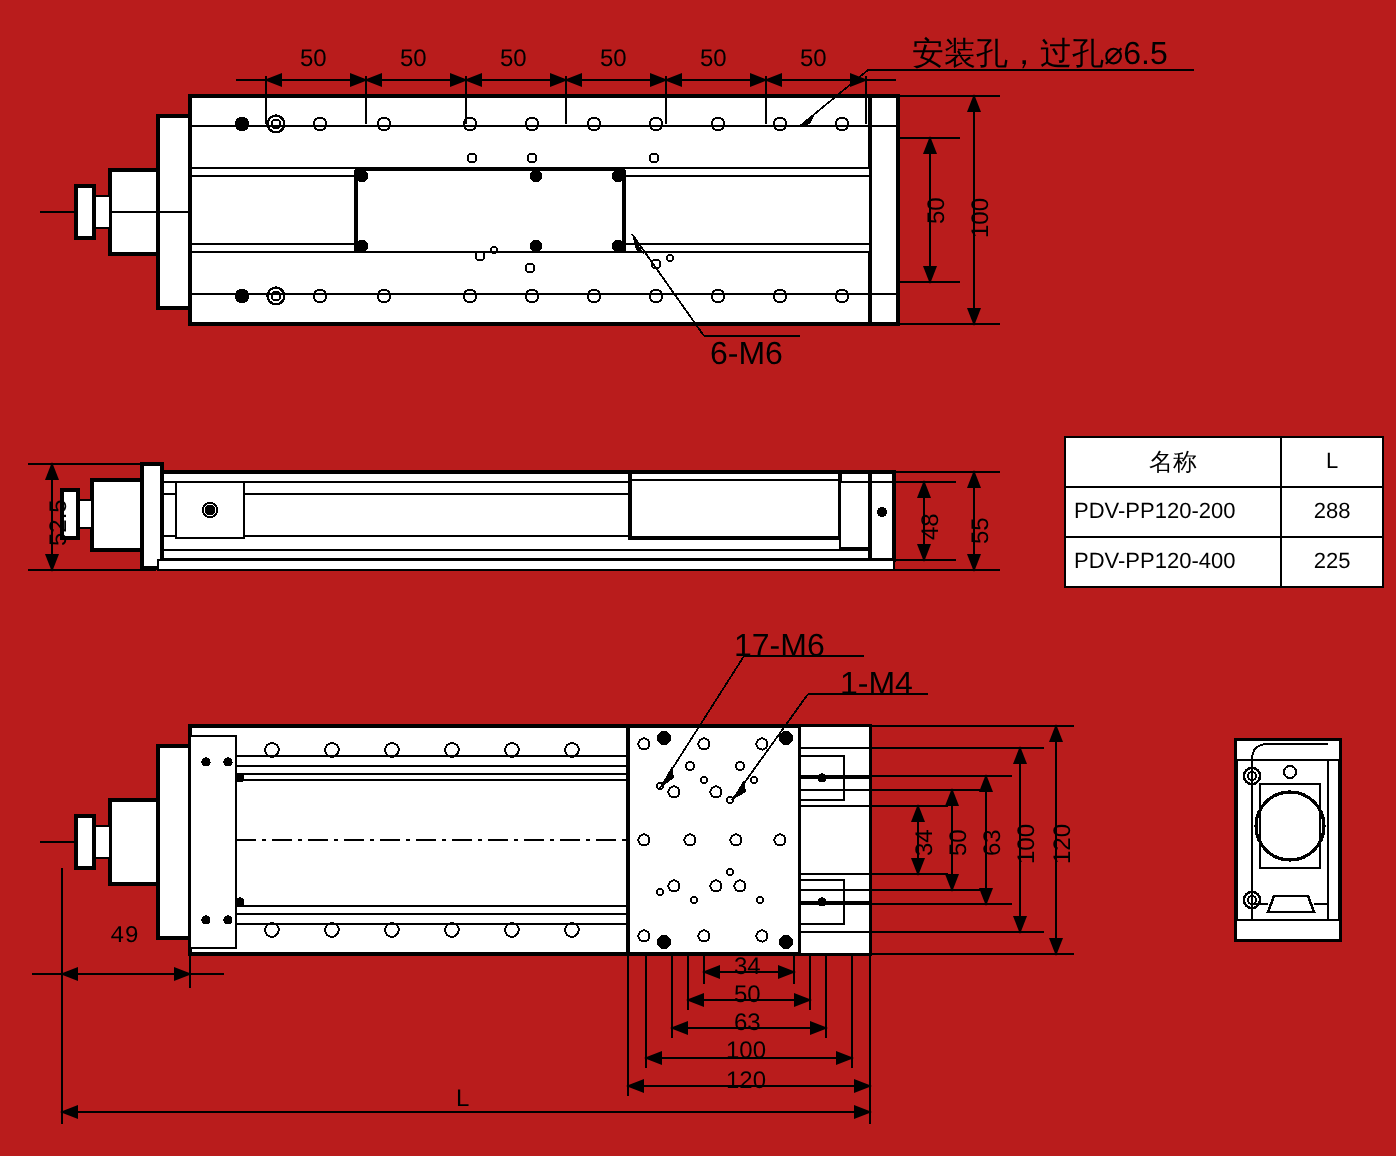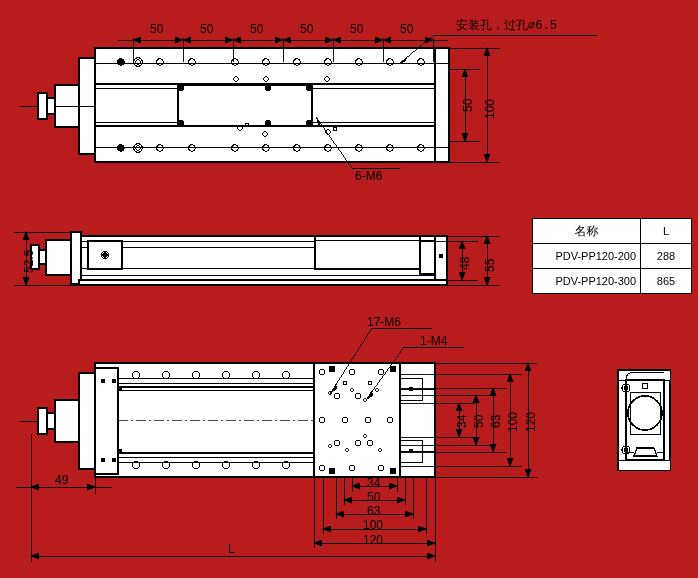--- a/index.html
+++ b/index.html
@@ -28,28 +28,28 @@
     white-space: nowrap;
     line-height: 1;
   }
   .dimtext.vert {
     transform: rotate(-90deg);
     transform-origin: left top;
   }
   .labeltext {
     position: absolute;
     font-family: "Liberation Sans", sans-serif;
-    font-size: 12px;
+    font-size: 16px;
     color: #000000;
     white-space: nowrap;
     line-height: 1;
   }
   .cjk {
-    font-family: Liberation Mono, monospace;
-    font-size: 12px;
+    font-family: Liberation Sans, sans-serif;
+    font-size: 16px;
   }
   
   #parts-table {
     position: absolute;
     left: 532px;
     top: 218px;
     width: 160px;
     border-collapse: collapse;
     font-family: "Liberation Sans", sans-serif;
     font-size: 11px;
@@ -60,21 +60,21 @@
     border: 1px solid #000;
     height: 24px;
     padding: 0 4px;
     text-align: center;
     font-weight: normal;
   }
   #parts-table th.name-col, #parts-table td.name-col {
     width: 110px;
   }
   #parts-table td.name-col {
-    text-align: right;
+    text-align: left;
     font-size: 11px;
   }
   #parts-table th.l-col, #parts-table td.l-col {
     width: 46px;
   }
   #parts-table th.cjkhdr {
     font-family: Liberation Mono, monospace;
     font-size: 12px;
   }
 </style>
@@ -458,35 +458,35 @@
   <div class="dimtext vert" style="left:490px; top:428px;">63</div>
   <div class="dimtext vert" style="left:507px; top:432px;">100</div>
   <div class="dimtext vert" style="left:525px; top:432px;">120</div>
 
   <div class="dimtext" style="left:367px; top:477px;">34</div>
   <div class="dimtext" style="left:367px; top:491px;">50</div>
   <div class="dimtext" style="left:367px; top:505px;">63</div>
   <div class="dimtext" style="left:363px; top:519px;">100</div>
   <div class="dimtext" style="left:363px; top:534px;">120</div>
 
-  <div class="dimtext" style="left:55px; top:474px;">49</div>
+  <div class="dimtext" style="left:55px; top:462px;font-family:Liberation Mono, monospace;">49</div>
   <div class="dimtext" style="left:228px; top:543px;">L</div>
 
   <table id="parts-table">
     <thead>
       <tr>
         <th class="name-col cjkhdr">名称</th>
         <th class="l-col">L</th>
       </tr>
     </thead>
     <tbody>
       <tr>
         <td class="name-col">PDV-PP120-200</td>
         <td class="l-col">288</td>
       </tr>
       <tr>
-        <td class="name-col">PDV-PP120-300</td>
-        <td class="l-col">865</td>
+        <td class="name-col">PDV-PP120-400</td>
+        <td class="l-col">225</td>
       </tr>
     </tbody>
   </table>
 
 </div>
 
 </body></html>

